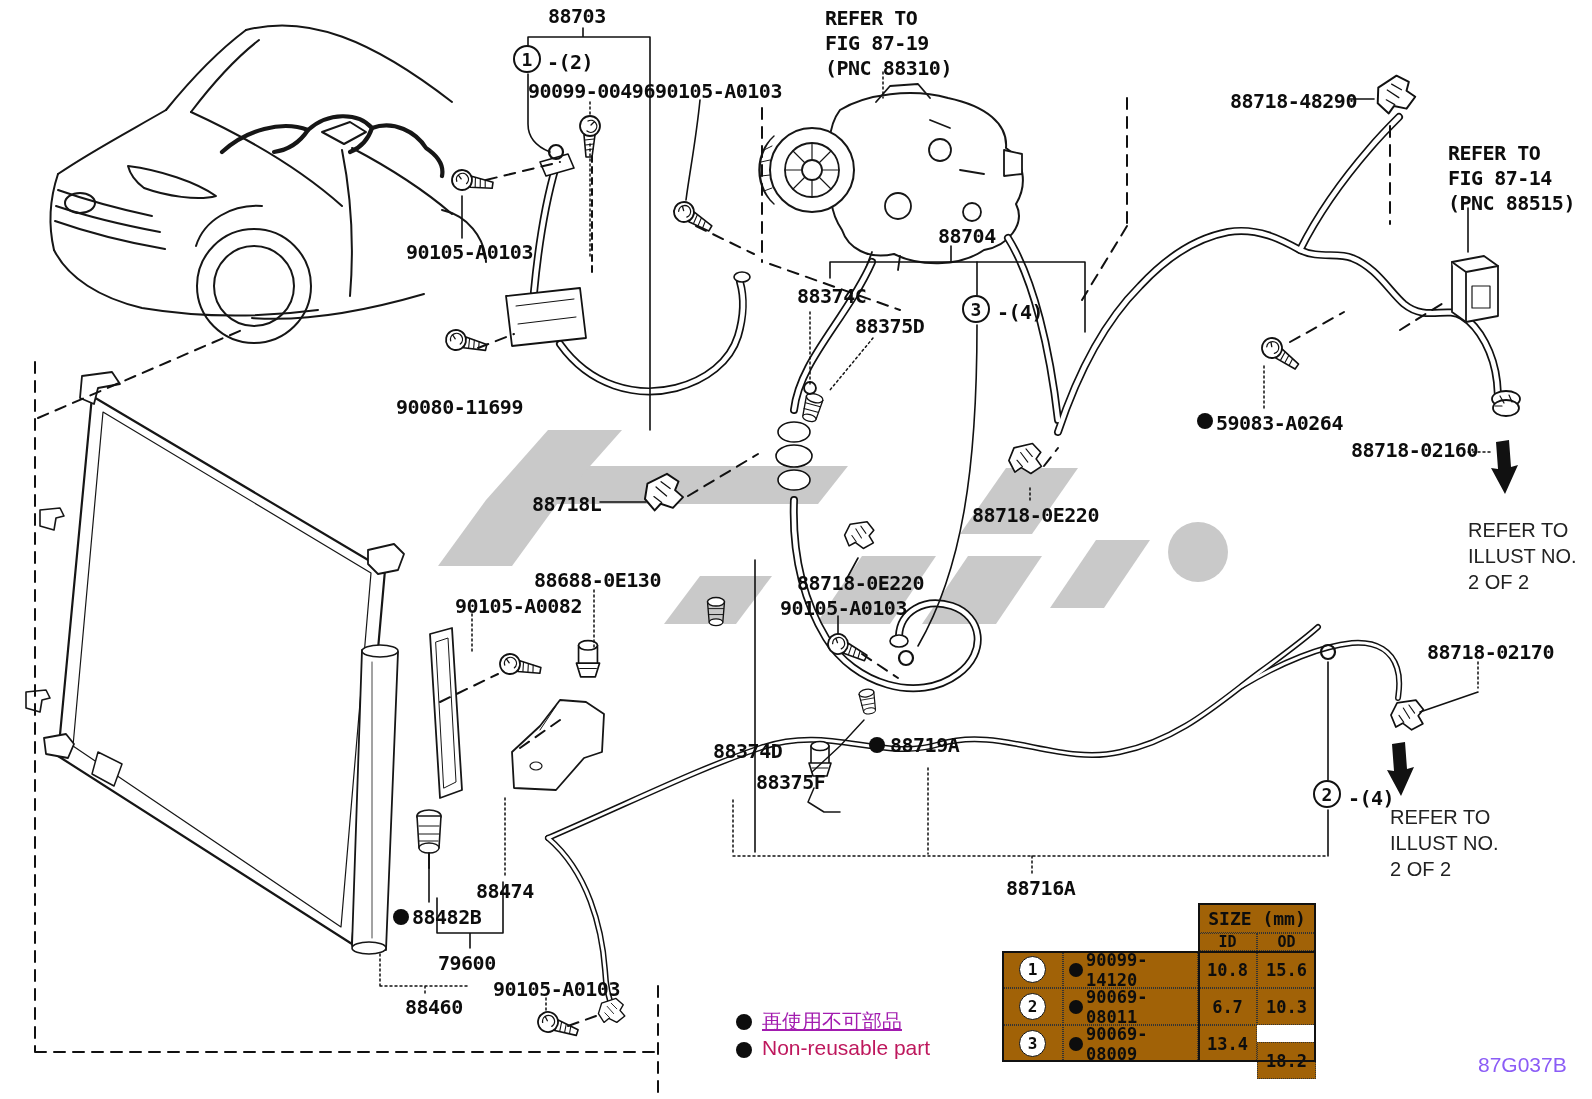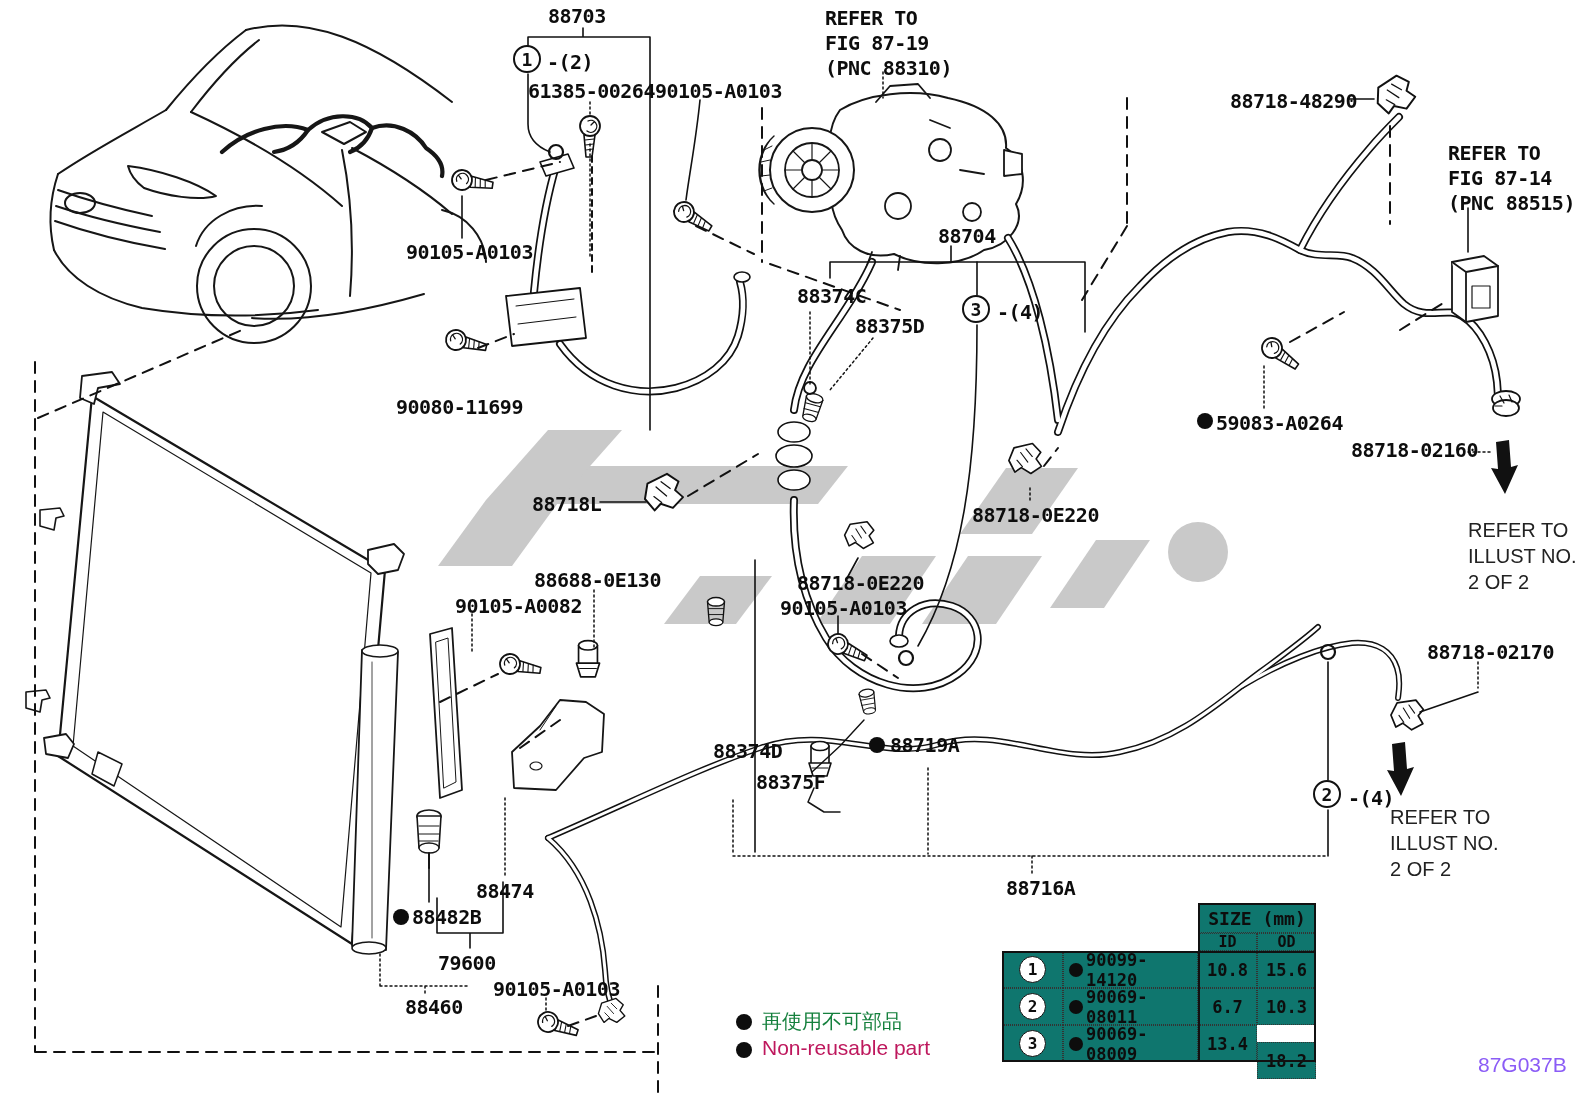--- a/index.html
+++ b/index.html
@@ -4,30 +4,30 @@
 <style>
   html,body{margin:0;padding:0;background:#fff;}
   #stage{position:relative;width:1592px;height:1099px;background:#fff;overflow:hidden;
          font-family:"DejaVu Sans Mono",monospace;color:#111;}
   #art{position:absolute;left:0;top:0;}
   .lbl{position:absolute;white-space:pre;}
   .pn{font:700 20px "DejaVu Sans Mono",monospace;letter-spacing:-0.5px;color:#0d0d0d;}
   .pn3{font:700 20px "DejaVu Sans Mono",monospace;letter-spacing:-0.5px;line-height:25px;color:#0d0d0d;}
   .ref{font:400 20px "Liberation Sans",sans-serif;line-height:26px;color:#222;}
   .sans{font:400 21px "Liberation Sans",sans-serif;color:#be185d;}
-  .jp{font:400 20px "DejaVu Sans","Liberation Sans",sans-serif;color:#15803d;}
+  .jp{font:400 20px "DejaVu Sans","Liberation Sans",sans-serif;color:#a21caf;text-decoration:underline;}
   .badge{position:absolute;width:28px;height:28px;border:2px solid #111;border-radius:50%;
          background:#fff;display:flex;align-items:center;justify-content:center;
          font:700 18px "DejaVu Sans Mono",monospace;color:#111;box-sizing:border-box;}
   .dot{display:inline-block;width:16px;height:16px;border-radius:50%;background:#0d0d0d;}
   .dot.abs{position:absolute;}
   
   #parts-table{position:absolute;left:1002px;top:903px;width:314px;height:159px;}
   .cell{position:absolute;border:1.5px dotted #333;box-sizing:border-box;display:flex;
-        align-items:center;justify-content:center;background:#0f766e;
+        align-items:center;justify-content:center;background:#a16207;
         font:700 17px "DejaVu Sans Mono",monospace;color:#0d0d0d;}
   .cell.hdr{font:700 18px "DejaVu Sans Mono",monospace;}
   .cell.part{justify-content:flex-start;padding-left:5px;gap:3px;}
   .cell .dot{width:14px;height:14px;flex:0 0 auto;}
   .tbadge{width:25px;height:25px;border:1.8px solid #111;border-radius:50%;background:#fff;
           display:flex;align-items:center;justify-content:center;
           font:700 16px "DejaVu Sans Mono",monospace;}
   .frame{position:absolute;border:2px solid #111;box-sizing:border-box;pointer-events:none;}
 </style>
 </head>
@@ -287,21 +287,21 @@
     <path d="M568,1026 L596,1016"></path>
     <path d="M440,702 L498,674 M520,748 L560,720"></path>
     <path d="M862,654 L898,678"></path>
     <path d="M1044,466 L1058,448"></path>
   </g>
 </svg>
 
   <div class="lbl pn" style="left:548px;top:4px">88703</div>
   <div class="badge" style="left:513px;top:45px">1</div>
   <div class="lbl pn" style="left:547px;top:50px">-(2)</div>
-  <div class="lbl pn" style="left:528px;top:79px">61385-00264</div>
+  <div class="lbl pn" style="left:528px;top:79px">90099-00496</div>
   <div class="lbl pn" style="left:655px;top:79px">90105-A0103</div>
   <div class="lbl pn" style="left:406px;top:240px">90105-A0103</div>
   <div class="lbl pn3" style="left:825px;top:6px">REFER TO
 FIG 87-19
 (PNC 88310)</div>
   <div class="lbl pn" style="left:1230px;top:89px">88718-48290</div>
   <div class="lbl pn3" style="left:1448px;top:141px">REFER TO
 FIG 87-14
 (PNC 88515)</div>
   <div class="lbl pn" style="left:938px;top:224px">88704</div>

